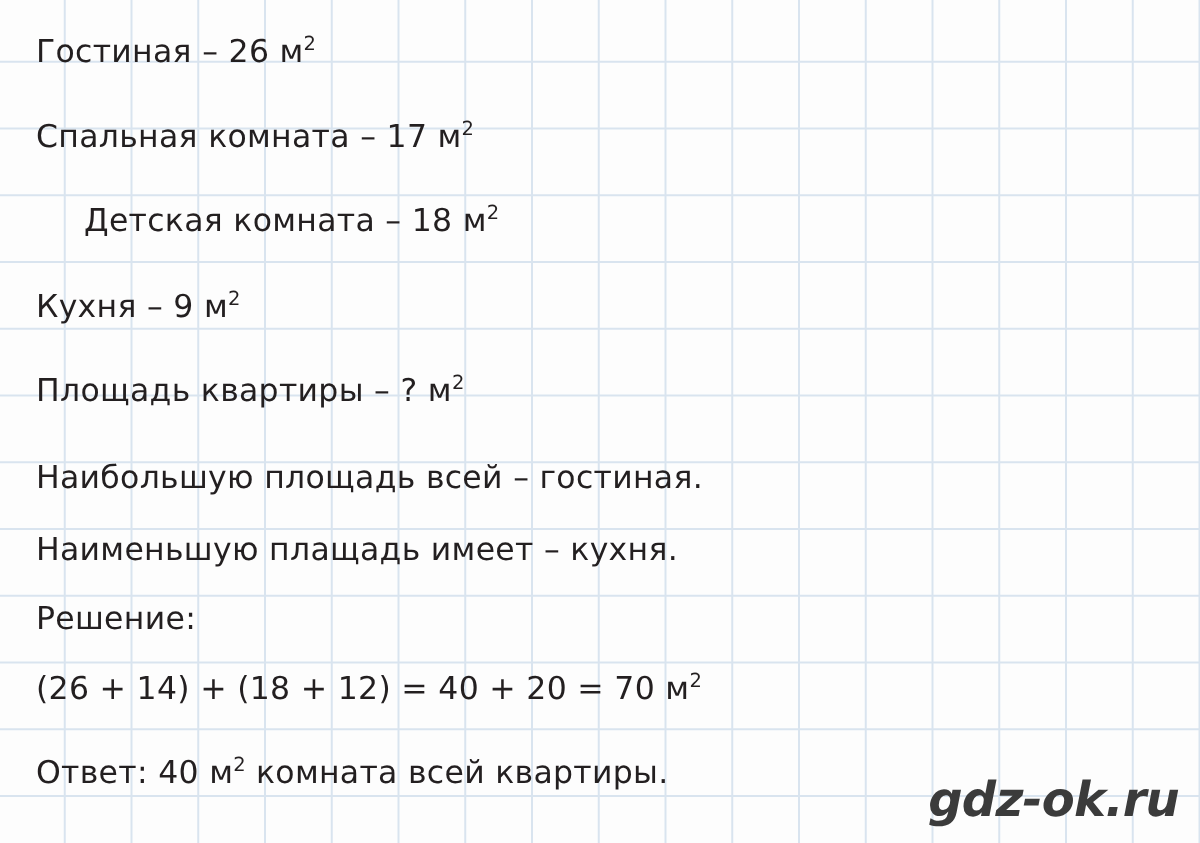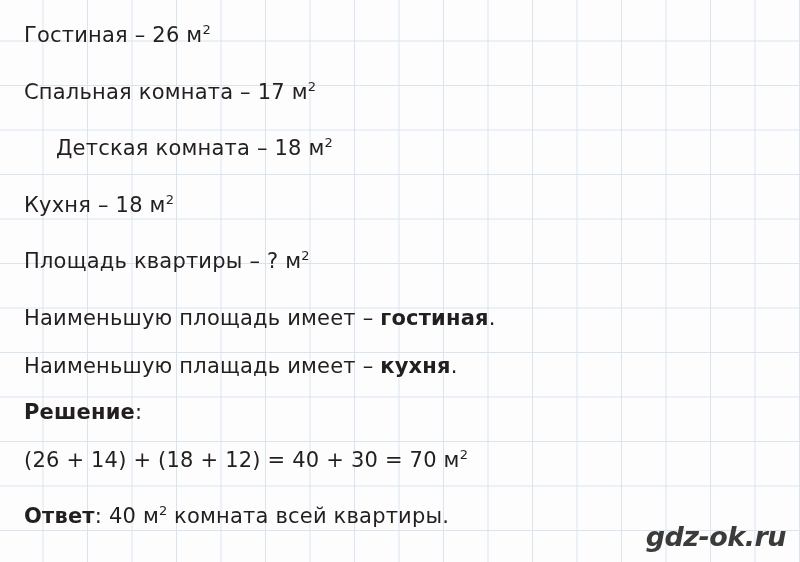--- a/index.html
+++ b/index.html
@@ -50,27 +50,27 @@
   .line.l7 { top: 354px; }
   .line.l8 { top: 400px; }
   .line.l9 { top: 447px; }
   .line.l10 { top: 503px; }
 
   .sup {
     font-size: 13px;
     vertical-align: super;
     letter-spacing: 0;
   }
-  .bold { font-weight: bold; }
+  .bold { font-weight: normal; }
 
   .watermark {
     position: absolute;
     right: 14px;
     bottom: 10px;
-    font-size: 27px;
+    font-size: 32px;
     font-weight: bold;
     font-style: italic;
     color: #3b3b3b;
     letter-spacing: -0.5px;
   }
 </style>
 </head>
 <body>
 
 <div class="page">
@@ -82,41 +82,41 @@
 
     <div class="line l2">
       <span>Спальная комната – 17 м</span><span class="sup">2</span>
     </div>
 
     <div class="line l3">
       <span>Детская комната – 18 м</span><span class="sup">2</span>
     </div>
 
     <div class="line l4">
-      <span>Кухня – 18 м</span><span class="sup">2</span>
+      <span>Кухня – 9 м</span><span class="sup">2</span>
     </div>
 
     <div class="line l5">
       <span>Площадь квартиры – ?  м</span><span class="sup">2</span>
     </div>
 
     <div class="line l6">
-      <span>Наименьшую площадь имеет – </span><span class="bold">гостиная</span><span>.</span>
+      <span>Наибольшую площадь всей – </span><span class="bold">гостиная</span><span>.</span>
     </div>
 
     <div class="line l8">
       <span class="bold">Решение</span><span>:</span>
     </div>
 
     <div class="line l7">
       <span>Наименьшую плащадь имеет – </span><span class="bold">кухня</span><span>.</span>
     </div>
 
     <div class="line l9">
-      <span>(26 + 14) + (18 + 12) = 40 + 30 = 70 м</span><span class="sup">2</span>
+      <span>(26 + 14) + (18 + 12) = 40 + 20 = 70 м</span><span class="sup">2</span>
     </div>
 
     <div class="line l10">
       <span class="bold">Ответ</span><span>: </span><span>40 м</span><span class="sup">2</span><span> комната всей квартиры.</span>
     </div>
 
   </div>
 
   <div class="watermark">gdz-ok.ru</div>
 </div>

